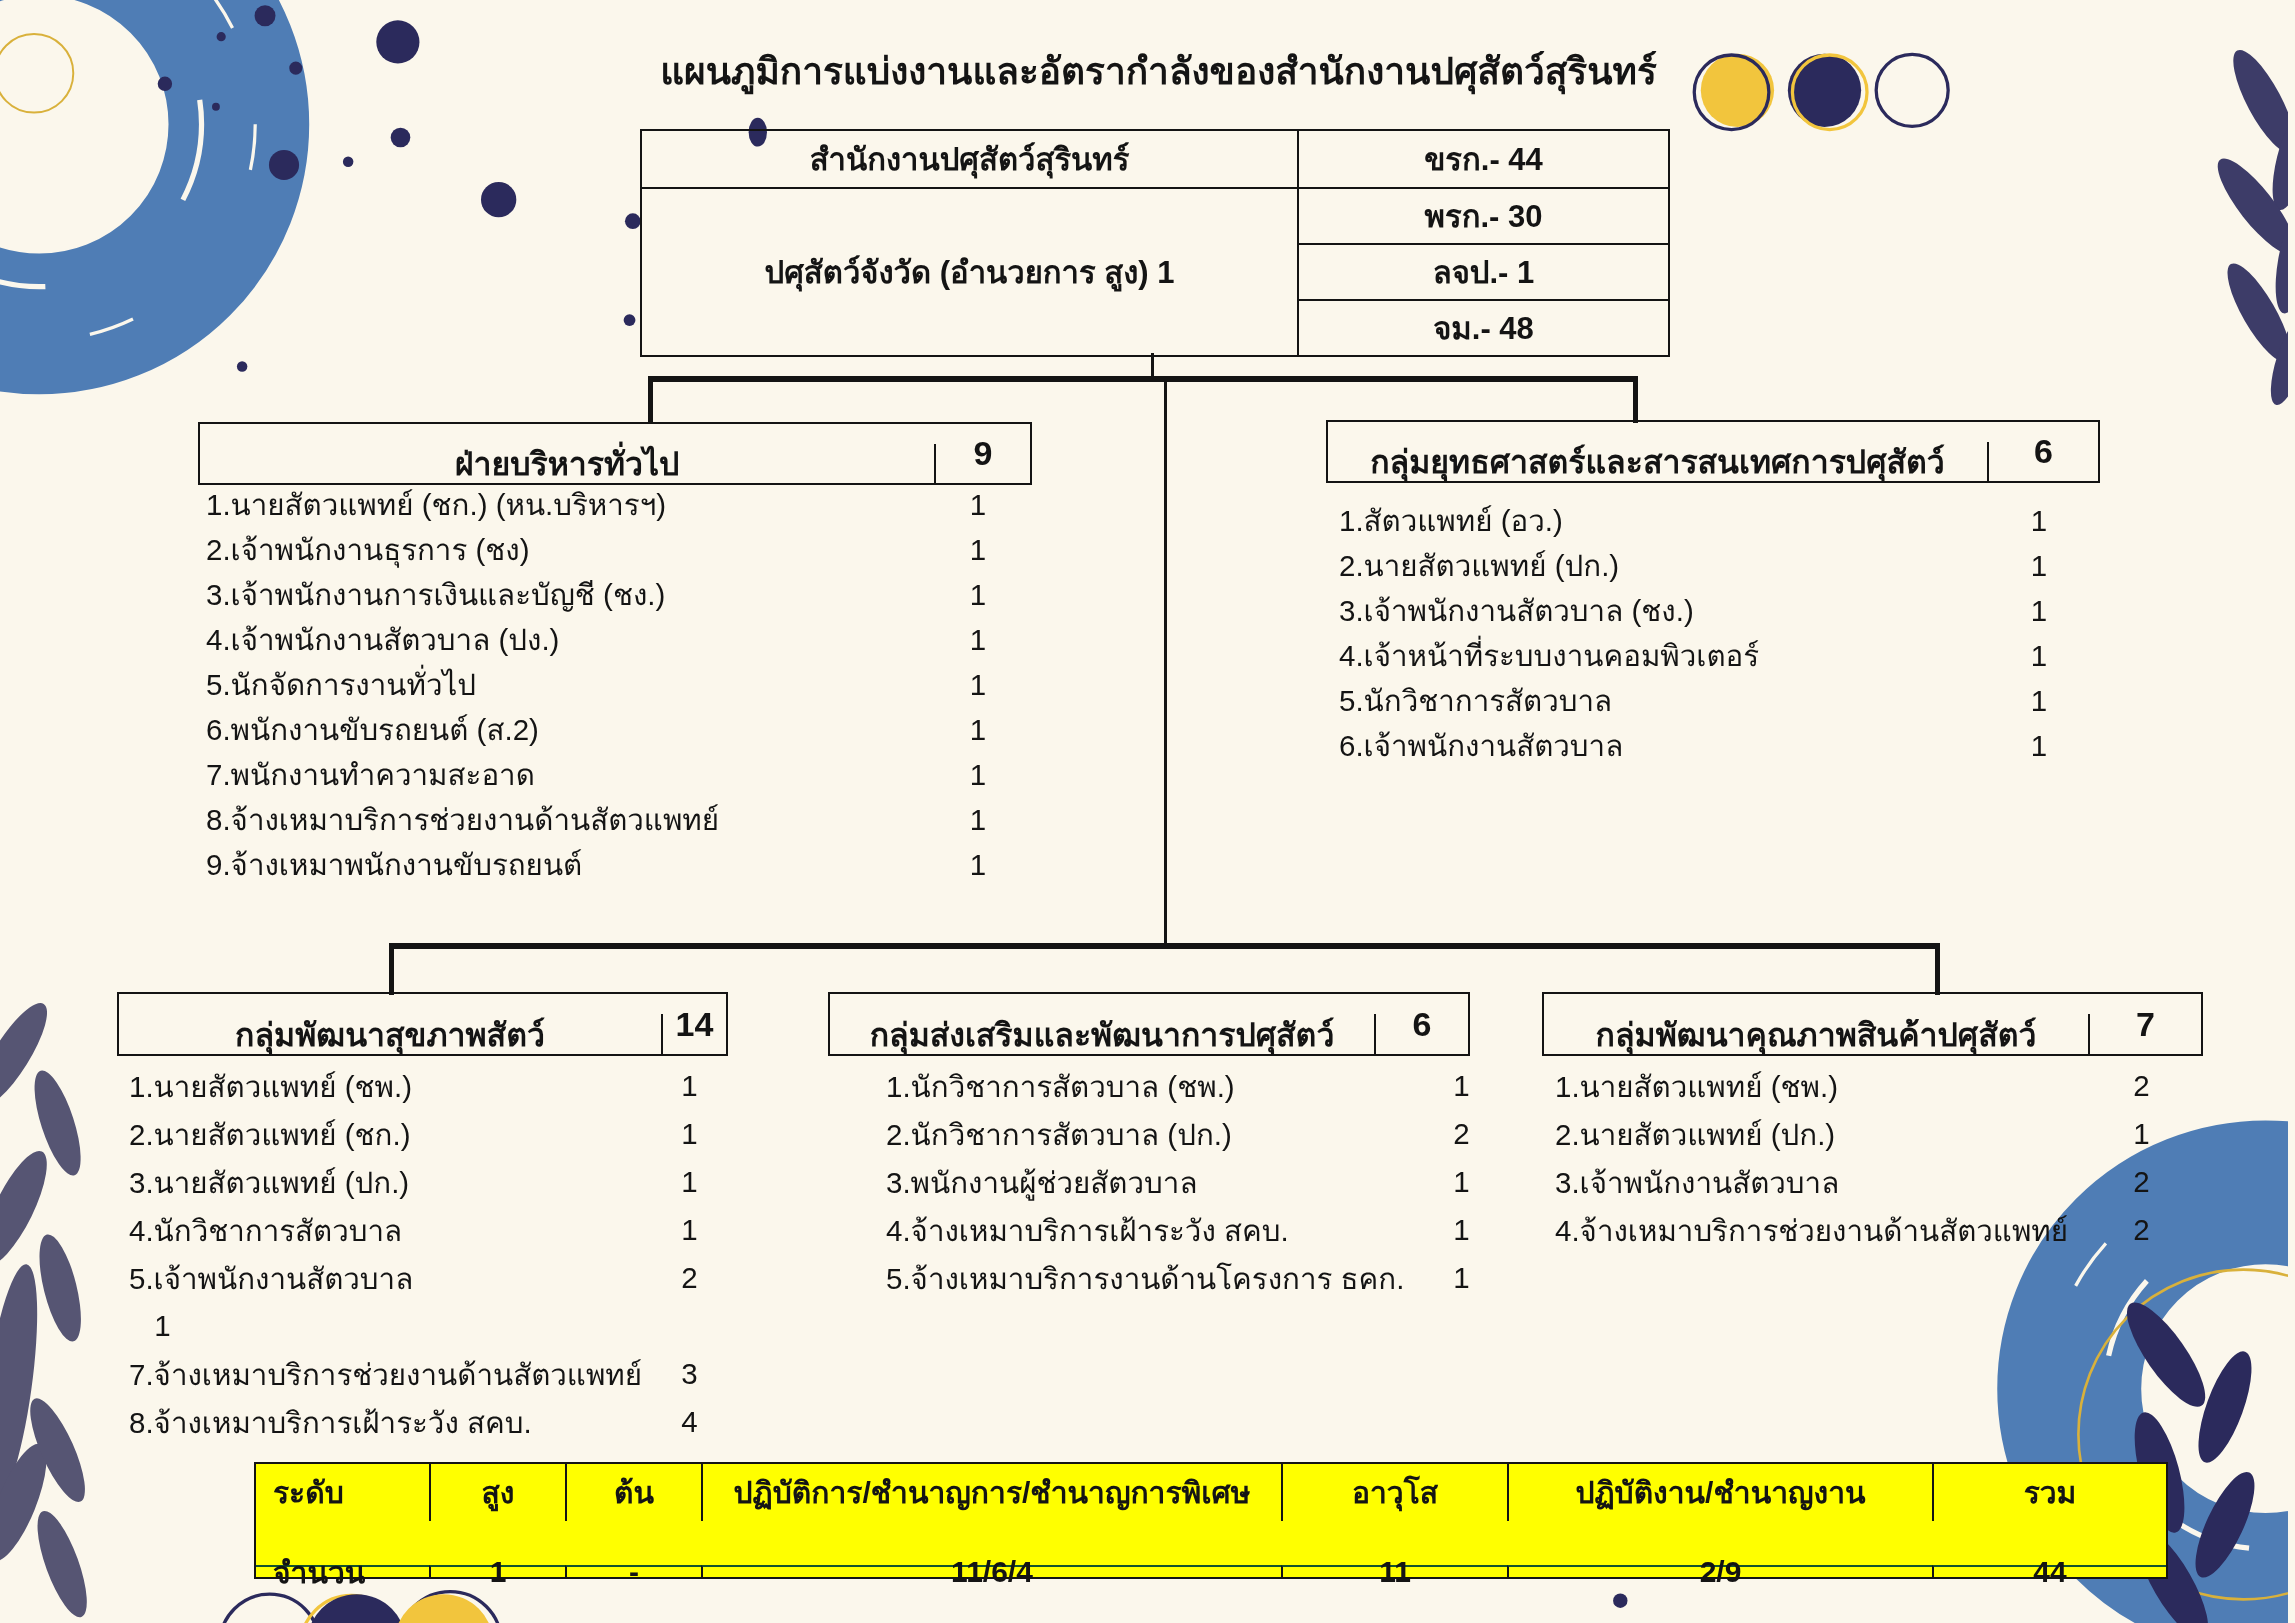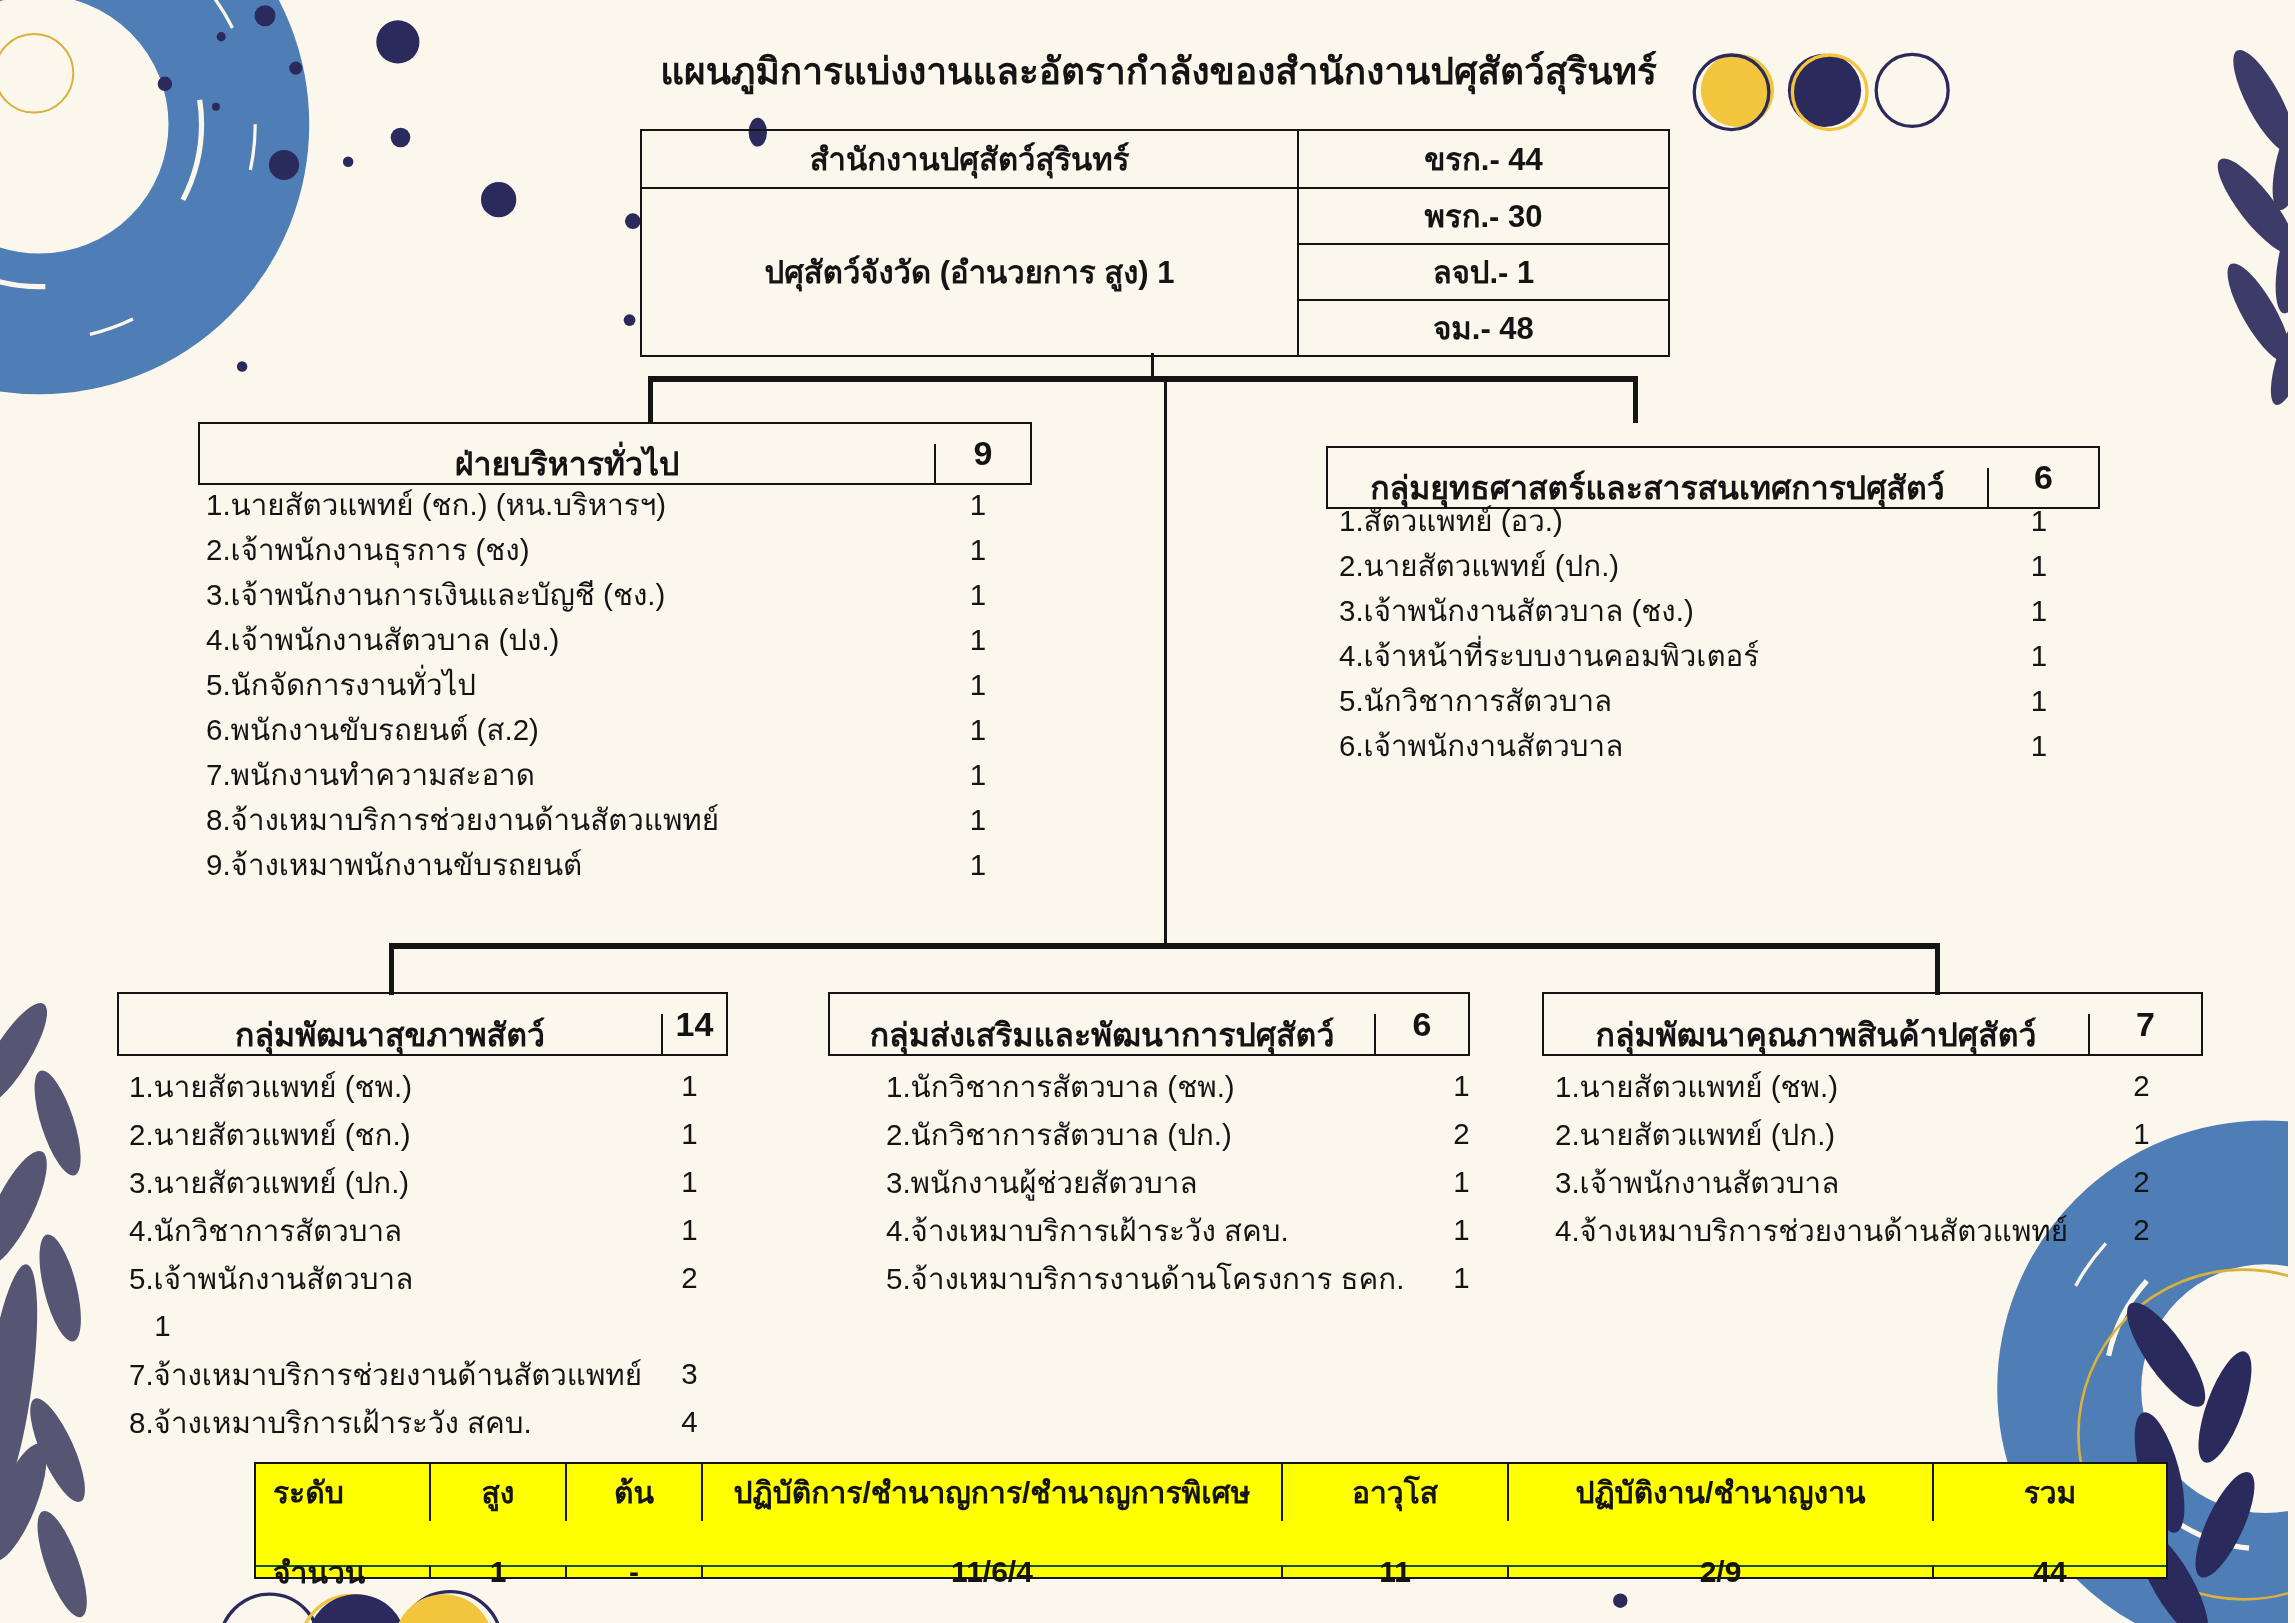--- a/index.html
+++ b/index.html
@@ -175,21 +175,21 @@
     <div class="row">
         <span class="lbl">8.จ้างเหมาบริการช่วยงานด้านสัตวแพทย์</span>
         <span class="cnt" style="width:98px;">1</span>
       </div>
     <div class="row">
         <span class="lbl">9.จ้างเหมาพนักงานขับรถยนต์</span>
         <span class="cnt" style="width:98px;">1</span>
       </div>
   </div>
 
-  <div class="box" style="left:1326px;top:446px;width:770px;height:59px;">
+  <div class="box" style="left:1326px;top:420px;width:770px;height:59px;">
     <div class="t">กลุ่มยุทธศาสตร์และสารสนเทศการปศุสัตว์</div>
     <div class="c" style="width:109px;">6</div>
   </div>
   <div class="items sp68" style="left:1339px;top:498px;width:757px;">
     <div class="row">
         <span class="lbl">1.สัตวแพทย์ (อว.)</span>
         <span class="cnt" style="width:114px;">1</span>
       </div>
     <div class="row">
         <span class="lbl">2.นายสัตวแพทย์ (ปก.)</span>

